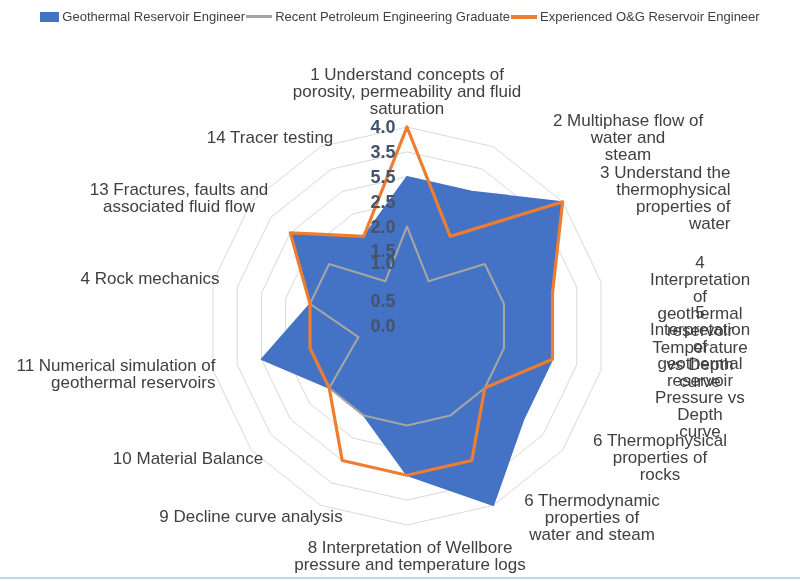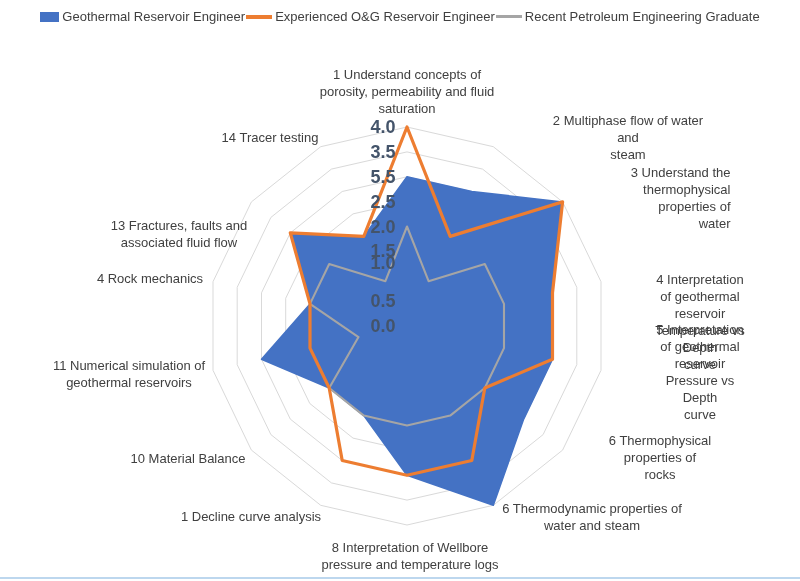--- a/index.html
+++ b/index.html
@@ -17,44 +17,44 @@
   .swatch-rect{width:19px;height:10px;}
   .swatch-line{width:26px;height:4px;}
   .swatch-line.thin{height:3px;}
   #radar-svg{position:absolute;left:0;top:0;}
   .tick{
     position:absolute;transform:translate(-50%,-50%);
     font-size:18px;font-weight:600;color:#44546A;letter-spacing:0px;
   }
   .cat-label{
     position:absolute;transform:translate(-50%,-50%);
-    font-size:13px;line-height:17px;color:#404040;text-align:center;
+    font-size:17px;line-height:17px;color:#404040;text-align:center;
     white-space:pre-line;
   }
   .bottom-line{
     position:absolute;left:0;bottom:2px;width:100%;height:2px;background:#BDD7EE;
   }
 </style>
 </head>
 <body>
 
 <div class="stage">
 
   <div class="legend">
     <div class="legend-item">
       <span class="swatch swatch-rect" id="sw0" style="background: rgb(68, 114, 196);"></span>
       <span class="legend-label">Geothermal Reservoir Engineer</span>
     </div>
     <div class="legend-item">
+      <span class="swatch swatch-line thin" id="sw2" style="background: rgb(165, 165, 165);"></span>
+      <span class="legend-label">Recent Petroleum Engineering Graduate</span>
+    </div>
+    <div class="legend-item">
       <span class="swatch swatch-line" id="sw1" style="background: rgb(237, 125, 49);"></span>
       <span class="legend-label">Experienced O&amp;G Reservoir Engineer</span>
-    </div>
-    <div class="legend-item">
-      <span class="swatch swatch-line thin" id="sw2" style="background: rgb(165, 165, 165);"></span>
-      <span class="legend-label">Recent Petroleum Engineering Graduate</span>
     </div>
   </div>
 
   <svg id="radar-svg" width="800" height="581" viewBox="0 0 800 581">
       <polygon points="407.0,301.1 417.8,303.6 426.4,310.5 431.3,320.5 431.3,331.5 426.4,341.5 417.8,348.4 407.0,350.9 396.2,348.4 387.6,341.5 382.7,331.5 382.7,320.5 387.6,310.5 396.2,303.6" fill="none" stroke="#D9D9D9" stroke-width="1"></polygon>
       <polygon points="407.0,276.3 428.6,281.2 445.9,295.0 455.5,314.9 455.5,337.1 445.9,357.0 428.6,370.8 407.0,375.8 385.4,370.8 368.1,357.0 358.5,337.1 358.5,314.9 368.1,295.0 385.4,281.2" fill="none" stroke="#D9D9D9" stroke-width="1"></polygon>
       <polygon points="407.0,251.4 439.4,258.8 465.3,279.5 479.8,309.4 479.8,342.6 465.3,372.5 439.4,393.2 407.0,400.6 374.6,393.2 348.7,372.5 334.2,342.6 334.2,309.4 348.7,279.5 374.6,258.8" fill="none" stroke="#D9D9D9" stroke-width="1"></polygon>
       <polygon points="407.0,226.5 450.2,236.4 484.8,264.0 504.0,303.9 504.0,348.1 484.8,388.0 450.2,415.6 407.0,425.5 363.8,415.6 329.2,388.0 310.0,348.1 310.0,303.9 329.2,264.0 363.8,236.4" fill="none" stroke="#D9D9D9" stroke-width="1"></polygon>
       <polygon points="407.0,201.6 461.0,213.9 504.2,248.5 528.3,298.3 528.3,353.7 504.2,403.5 461.0,438.1 407.0,450.4 353.0,438.1 309.8,403.5 285.7,353.7 285.7,298.3 309.8,248.5 353.0,213.9" fill="none" stroke="#D9D9D9" stroke-width="1"></polygon>
       <polygon points="407.0,176.8 471.8,191.5 523.7,232.9 552.5,292.8 552.5,359.2 523.7,419.1 471.8,460.5 407.0,475.3 342.2,460.5 290.3,419.1 261.5,359.2 261.5,292.8 290.3,232.9 342.2,191.5" fill="none" stroke="#D9D9D9" stroke-width="1"></polygon>
@@ -90,24 +90,24 @@
 curve</div>
       <div class="cat-label" style="left: 700px; top: 372px;">5 Interpretation of geothermal
 reservoir Pressure vs Depth
 curve</div>
       <div class="cat-label" style="left: 660px; top: 457px;">6 Thermophysical properties of
 rocks</div>
       <div class="cat-label" style="left: 592px; top: 517px;">6 Thermodynamic properties of
 water and steam</div>
       <div class="cat-label" style="left: 410px; top: 556px;">8 Interpretation of Wellbore
 pressure and temperature logs</div>
-      <div class="cat-label" style="left: 251px; top: 516px;">1 Decline curve analysis</div>
+      <div class="cat-label" style="left: 251px; top: 516px;">9 Decline curve analysis</div>
       <div class="cat-label" style="left: 188px; top: 458px;">10 Material Balance</div>
-      <div class="cat-label" style="left: 129px; top: 374px;">11 Numerical simulation of
+      <div class="cat-label" style="left: 116px; top: 374px; text-align: right;">11 Numerical simulation of
 geothermal reservoirs</div>
       <div class="cat-label" style="left: 150px; top: 278px;">4 Rock mechanics</div>
-      <div class="cat-label" style="left: 179px; top: 198px; margin-top: 36px;">13 Fractures, faults and
+      <div class="cat-label" style="left: 179px; top: 198px;">13 Fractures, faults and
 associated fluid flow</div>
       <div class="cat-label" style="left: 270px; top: 137px;">14 Tracer testing</div>
     </div>
 
   <div class="bottom-line"></div>
 </div>
 
 </body></html>

